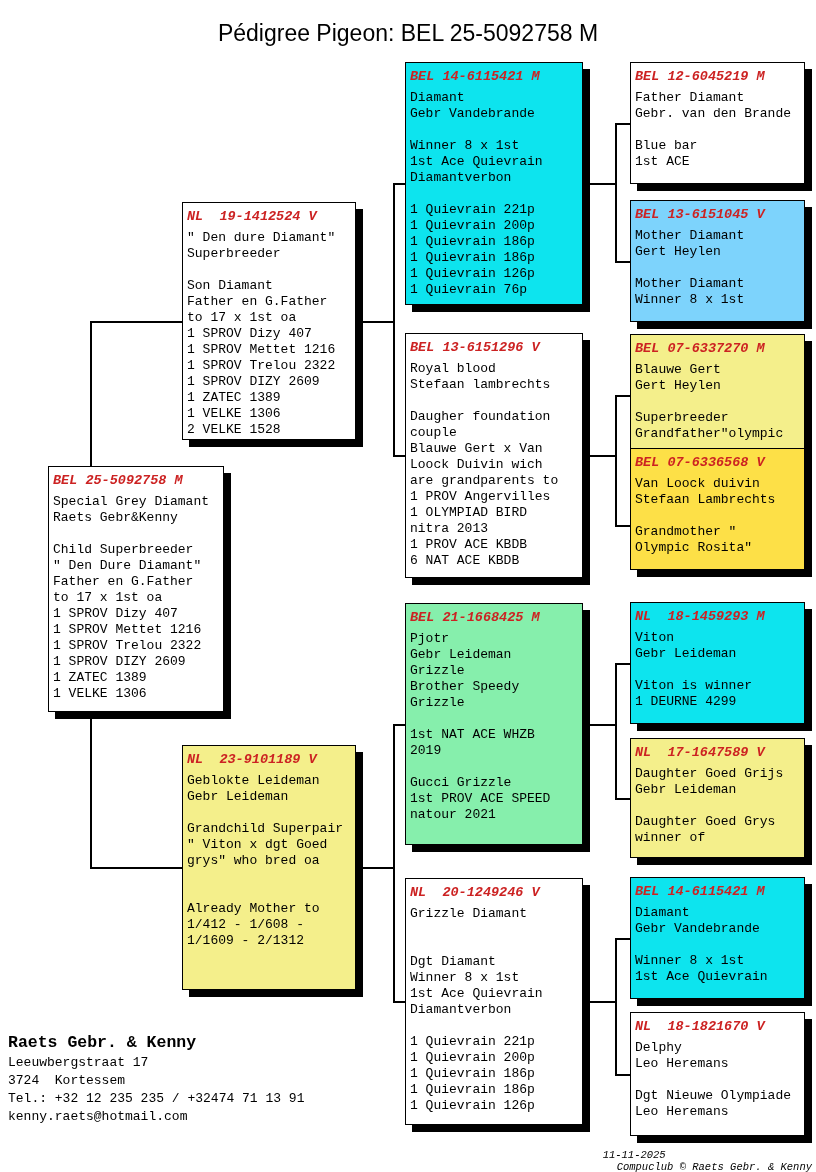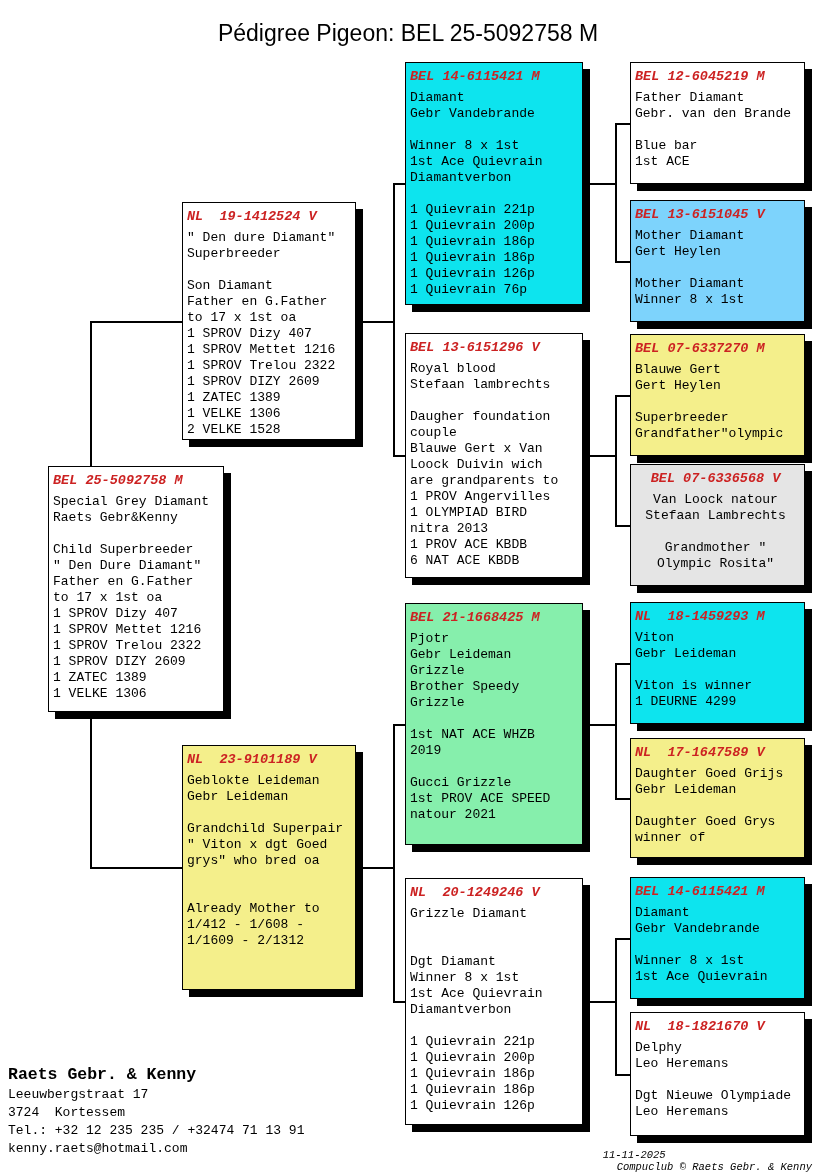--- a/index.html
+++ b/index.html
@@ -16,21 +16,21 @@
     position:absolute; box-sizing:border-box; background:#fff;
     border:1px solid #000; box-shadow:7px 7px 0 0 #000;
     padding:6px 8px 4px 4px; font-size:13px; line-height:16px;
   }
   .pbox .ring {
     color:#cc2222; font-weight:bold; font-style:italic;
     white-space:pre; margin-bottom:5px; font-size:13.5px;
   }
   .pbox .body { white-space:pre; }
   .cline { position:absolute; background:#000; }
-  .breeder { position:absolute; left:8px; top:1032px;margin-top:32px; }
+  .breeder { position:absolute; left:8px; top:1032px; }
   .breeder .bname { font-weight:bold; font-size:16.5px; line-height:22px; white-space:pre; }
   .breeder .bline { font-size:13px; line-height:18px; white-space:pre; }
   .footer {
     position:absolute; right:4px; top:1137px; font-size:10.5px;
     font-style:italic; white-space:pre;
   }
   .footer span { margin-left:14px; }
   .footer span:first-child { margin-left:0; }
 </style>
 </head>
@@ -202,23 +202,23 @@
 Winner 8 x 1st</div>
 </div>
 <div class="pbox" style="left: 630px; top: 334px; width: 175px; height: 122px; background-color: rgb(244, 239, 139);">
   <div class="ring">BEL 07-6337270 M</div>
   <div class="body">Blauwe Gert
 Gert Heylen
 
 Superbreeder
 Grandfather"olympic</div>
 </div>
-<div class="pbox" style="left: 630px; top: 464px; width: 175px; height: 122px; background-color: #e5e5e5; text-align: center;">
+<div class="pbox" style="left: 630px; top: 448px; width: 175px; height: 122px; background-color: #fde047;">
   <div class="ring">BEL 07-6336568 V</div>
-  <div class="body">Van Loock natour
+  <div class="body">Van Loock duivin
 Stefaan Lambrechts
 
 Grandmother "
 Olympic Rosita"</div>
 </div>
 <div class="pbox" style="left: 630px; top: 602px; width: 175px; height: 122px; background-color: rgb(13, 228, 238);">
   <div class="ring">NL  18-1459293 M</div>
   <div class="body">Viton
 Gebr Leideman
 

